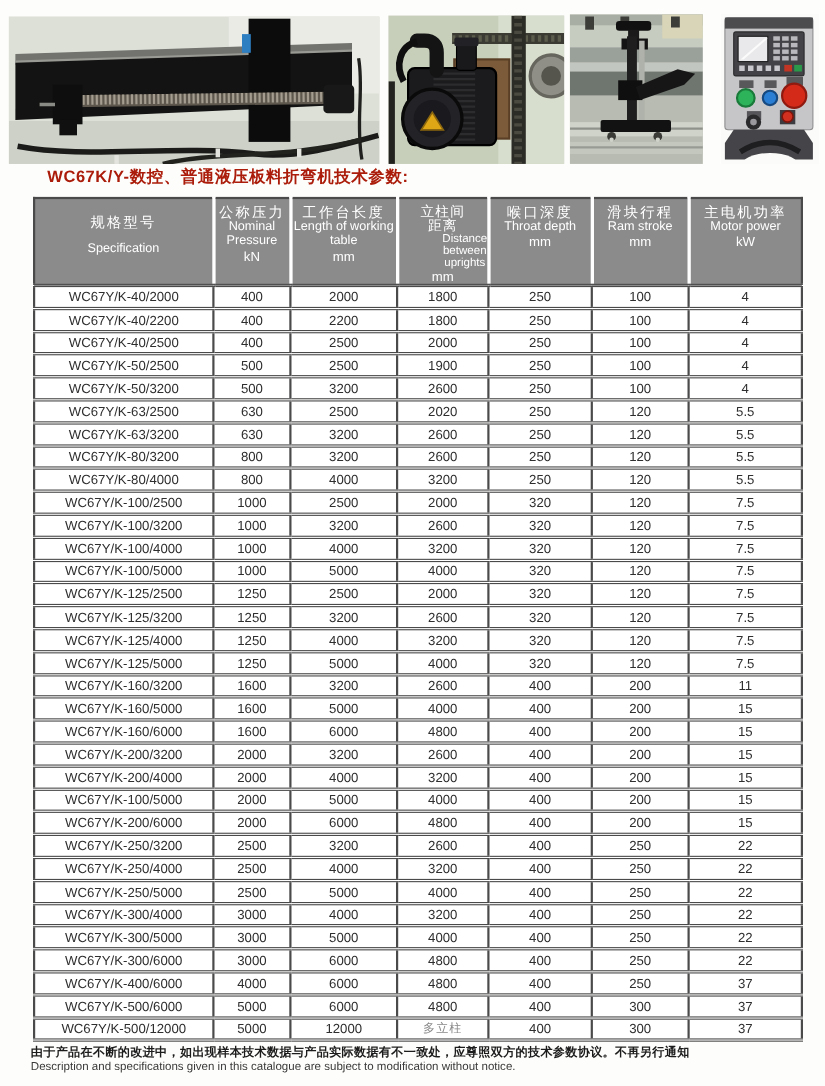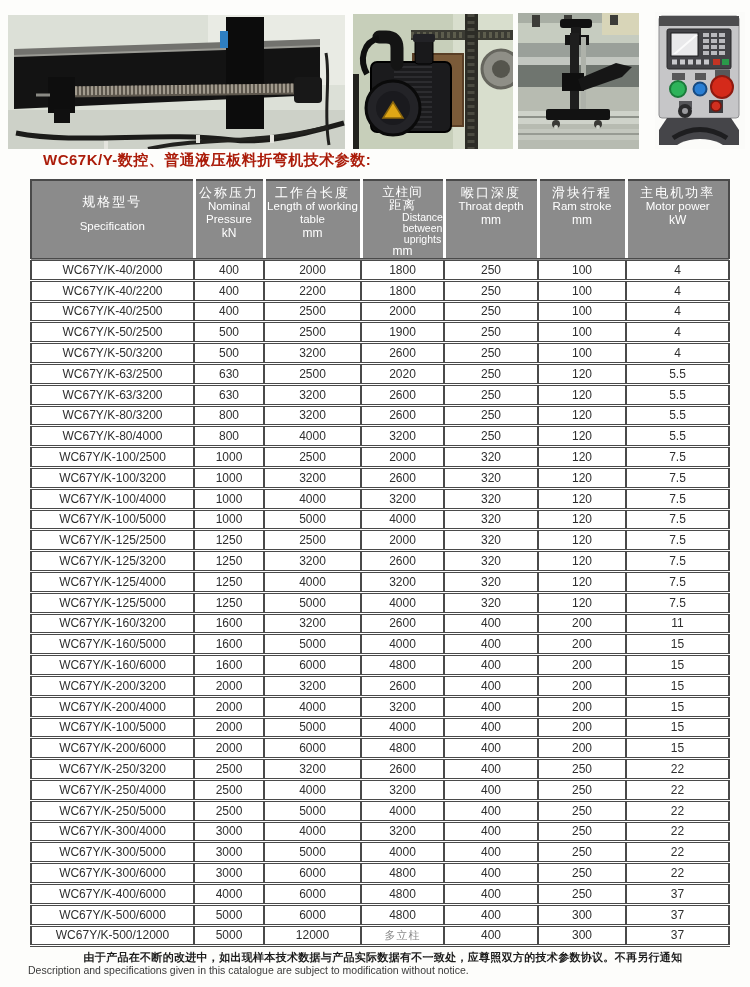--- a/index.html
+++ b/index.html
@@ -49,21 +49,21 @@
   tbody td{
     height:17.8px;padding:0;text-align:center;vertical-align:middle;
     font-size:12px;color:#2e2e2e;line-height:1;background:#fff;
     border:2px solid var(--border-dark,#4a4a4a);
     border-top:3px double var(--border-dark,#4a4a4a);
     border-bottom:3px double var(--border-dark,#4a4a4a);
   }
   tbody td.nonnum{color:#8a8a8a;font-size:11px;letter-spacing:1px;}
 
   .footer-note{position:absolute;left:28px;top:950px;width:710px;}
-  .note-cn{font-size:11px;font-weight:bold;color:#1c1c1c;letter-spacing:.3px;line-height:1.3;text-align:center;}
+  .note-cn{font-size:11px;font-weight:bold;color:#1c1c1c;letter-spacing:.3px;line-height:1.3;}
   .note-en{font-size:10.5px;color:#3a3a3a;line-height:1.25;}
 </style>
 </head>
 <body>
 
 <div class="photos-strip">
 
   <div class="photo" id="photo-1">
     <svg viewBox="0 0 337 134" preserveAspectRatio="none">
       <rect x="0" y="0" width="337" height="134" fill="#dce0d7"></rect>

